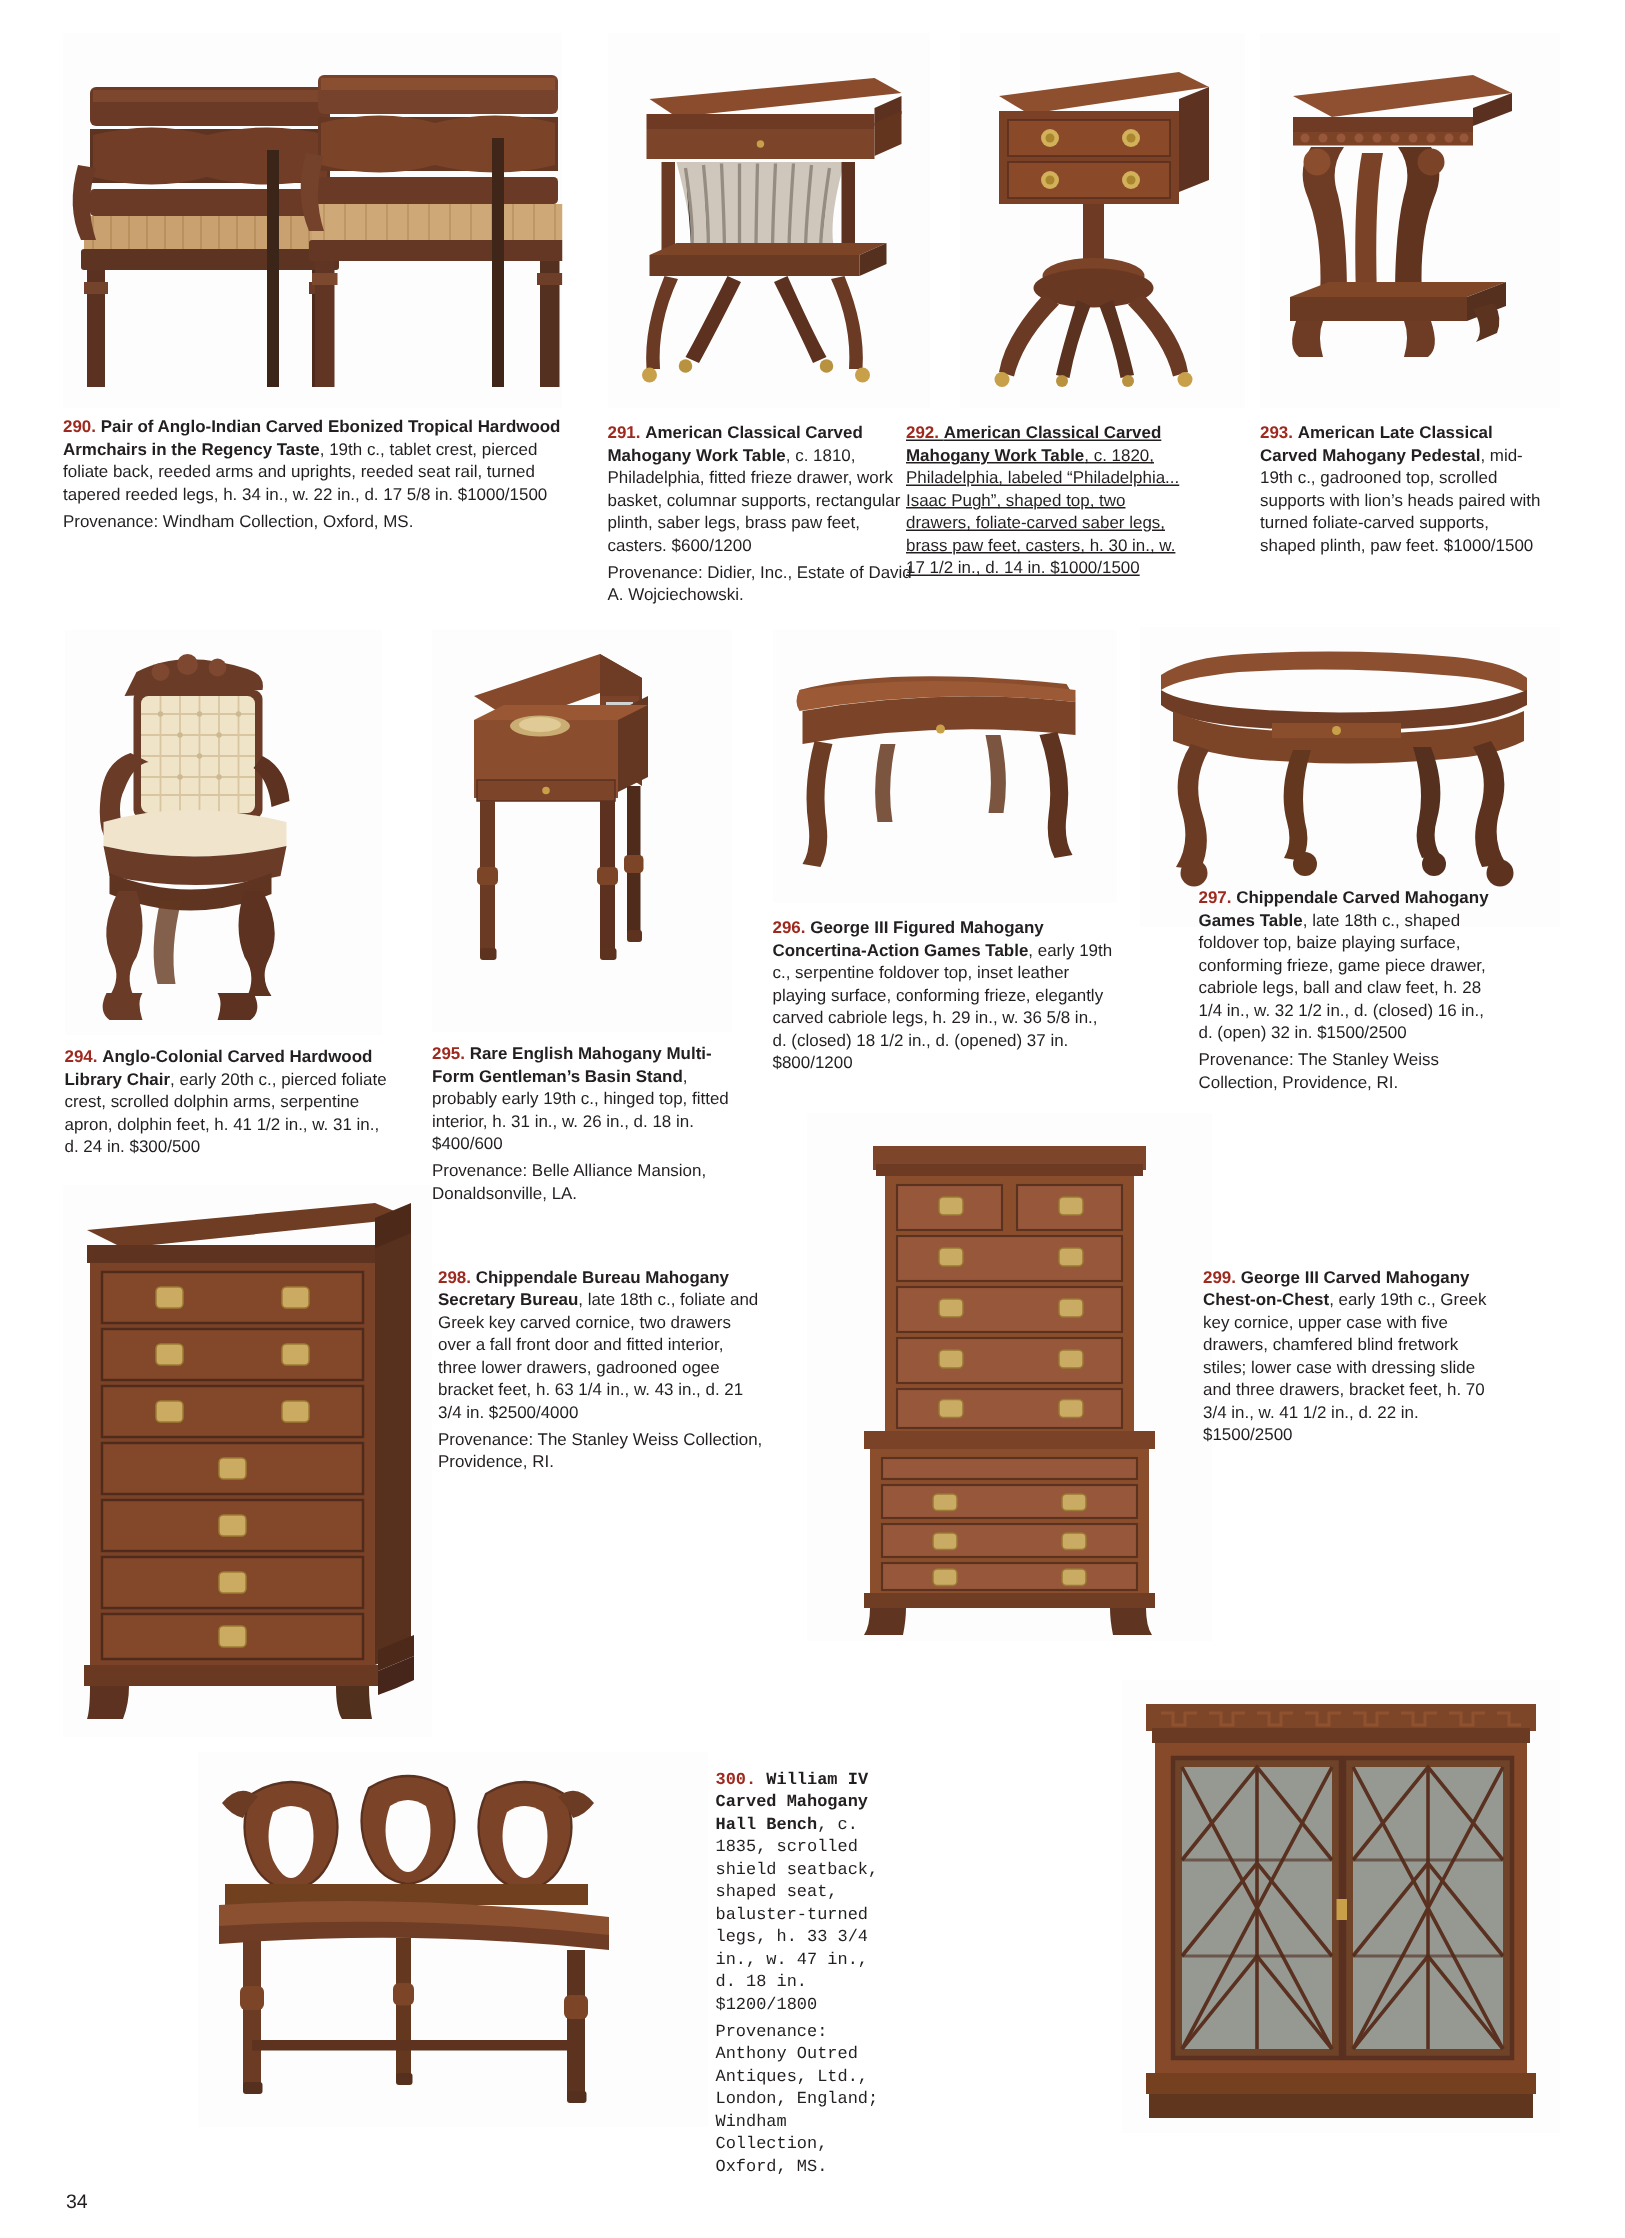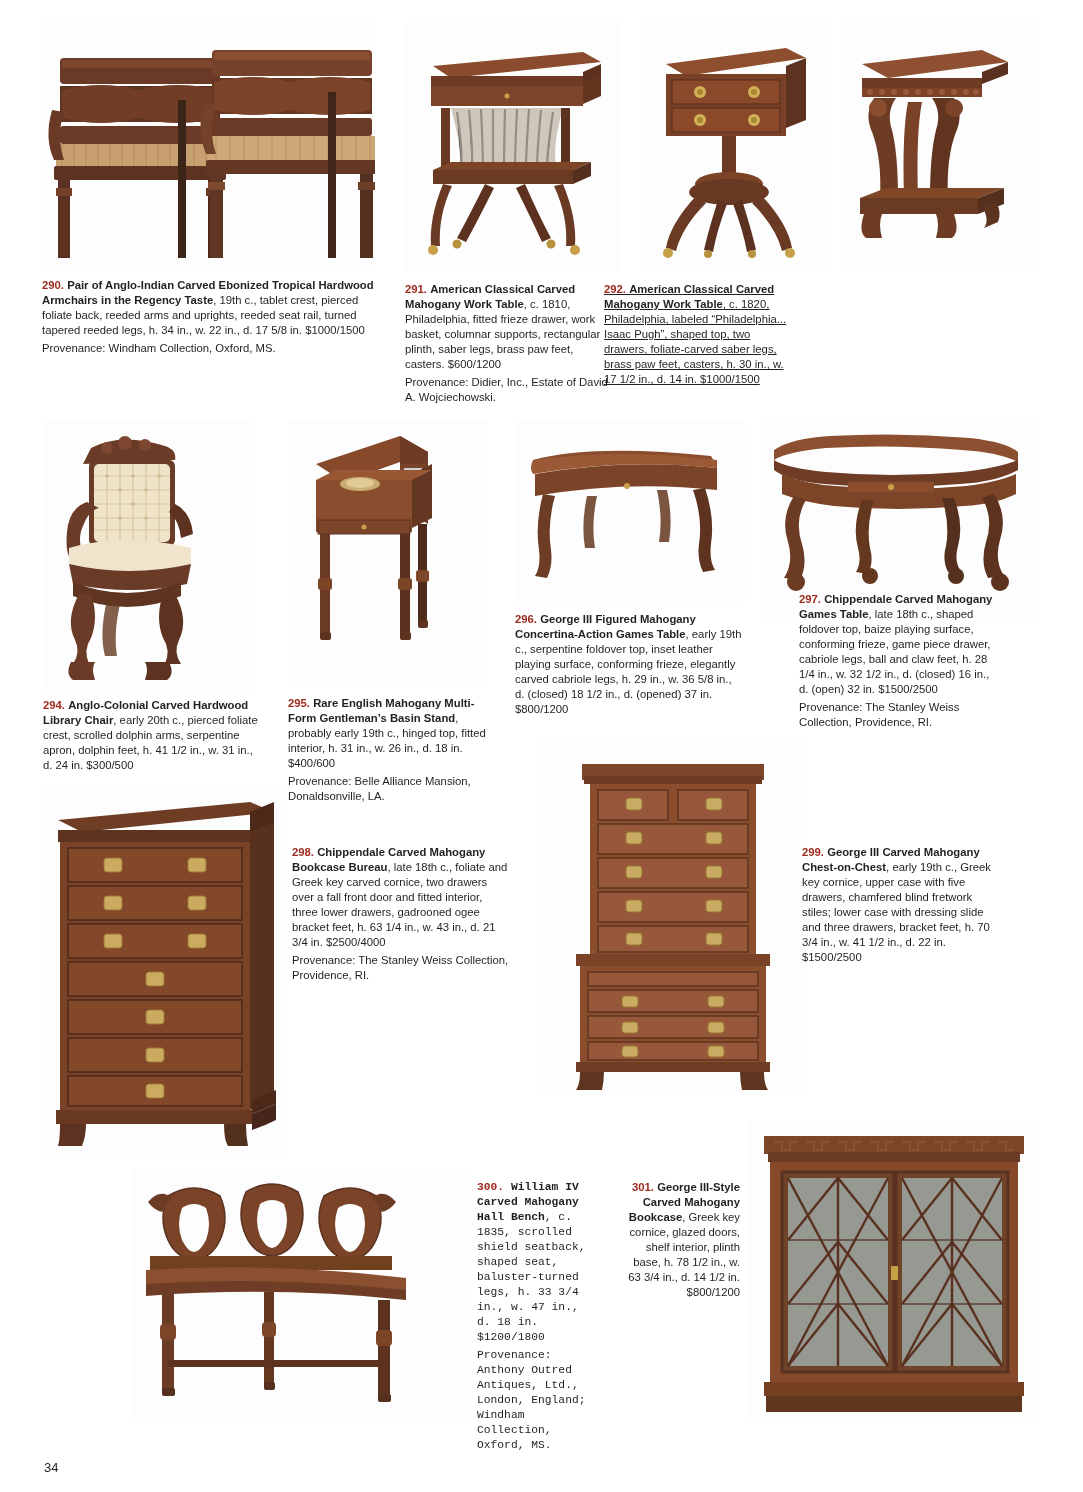--- a/index.html
+++ b/index.html
@@ -259,20 +259,24 @@
         <path d="M2 156 l118 0 l26 -10 l-118 0 z" fill="#7f4728"></path>
         <rect x="2" y="156" width="118" height="16" fill="#6b3a23"></rect>
         <path d="M120 156 l26 -10 l0 16 l-26 10 z" fill="#55301e"></path>
 
         <path d="M6 172 q-6 18 2 24 l16 0 q-4 -14 0 -24 z" fill="#6e3c25"></path>
         <path d="M96 172 q6 18 -2 24 l-16 0 q4 -14 0 -24 z" fill="#6e3c25"></path>
         <path d="M124 164 q8 14 2 22 l14 -6 q4 -10 -2 -20 z" fill="#5c331f"></path>
       </g>
     </svg>
   </div>
+  <div class="caption" style="left:840px; top:282px; width:190px;">
+    <span class="lot-num">293.</span>
+    <span class="lot-title">American Late Classical Carved Mahogany Pedestal</span><span>, mid-19th c., gadrooned top, scrolled supports with lion’s heads paired with turned foliate-carved supports, shaped plinth, paw feet. $1000/1500</span>
+  </div>
 
   <div class="photo" style="left:43px; top:420px; width:212px; height:270px;">
     <svg width="212" height="270" viewBox="0 0 212 270">
       <rect width="212" height="270" fill="#fdfdfd"></rect>
       <g transform="translate(20,10)">
 
         <path d="M28 18 q30 -16 74 -2 q12 4 10 14 l-92 4 z" fill="#6a3b26"></path>
         <g fill="#7d4730">
           <circle cx="44" cy="18" r="6"></circle>
             <circle cx="62" cy="13" r="7"></circle>
@@ -451,21 +455,21 @@
         <rect x="8" y="316" width="196" height="14" fill="#6a3922"></rect>
         <path d="M204 306 l24 -10 l0 14 l-24 10 z" fill="#4c2919"></path>
         <path d="M12 330 q0 16 -2 22 l24 0 q4 -10 4 -22 z" fill="#5d3220"></path>
         <path d="M176 330 q0 16 4 22 l20 0 q-2 -10 -2 -22 z" fill="#51301e"></path>
         <path d="M204 320 l24 -10 l0 16 q-12 6 -24 10 z" fill="#46251a"></path>
       </g>
     </svg>
   </div>
   <div class="caption" style="left:292px; top:845px; width:218px;">
     <span class="lot-num">298.</span>
-    <span class="lot-title">Chippendale Carved Mahogany Bookcase Bureau</span><span>, late 18th c., foliate and Greek key carved cornice, two drawers over a fall front door and fitted interior, three lower drawers, gadrooned ogee bracket feet, h. 63 1/4 in., w. 43 in., d. 21 3/4 in. $2500/4000</span>
+    <span class="lot-title">Chippendale Bureau Mahogany Secretary Bureau</span><span>, late 18th c., foliate and Greek key carved cornice, two drawers over a fall front door and fitted interior, three lower drawers, gadrooned ogee bracket feet, h. 63 1/4 in., w. 43 in., d. 21 3/4 in. $2500/4000</span>
     <span class="prov">Provenance: The Stanley Weiss Collection, Providence, RI.</span>
   </div>
 
   <div class="photo" style="left:538px; top:742px; width:270px; height:352px;">
     <svg width="270" height="352" viewBox="0 0 270 352">
       <rect width="270" height="352" fill="#fdfdfd"></rect>
       <g transform="translate(14,8)">
 
         <rect x="30" y="14" width="182" height="16" fill="#7d4529"></rect>
         <rect x="32" y="26" width="178" height="8" fill="#6d3b24"></rect>
@@ -606,20 +610,16 @@
           <line x1="146" y1="178" x2="246" y2="178"></line>
         </g>
 
         <rect x="135" y="140" width="7" height="14" fill="#c9a04a"></rect>
 
         <rect x="8" y="256" width="260" height="14" fill="#74401f"></rect>
         <rect x="10" y="270" width="256" height="16" fill="#61361f"></rect>
       </g>
     </svg>
   </div>
-  <div class="caption" style="left:620px; top:1180px; width:120px; text-align:right;">
-    <span class="lot-num">301.</span>
-    <span class="lot-title">George III-Style Carved Mahogany Bookcase</span><span>, Greek key cornice, glazed doors, shelf interior, plinth base, h. 78 1/2 in., w. 63 3/4 in., d. 14 1/2 in.  $800/1200</span>
-  </div>
 
   <div class="pageno">34</div>
 
 </div>
 
 </body></html>

